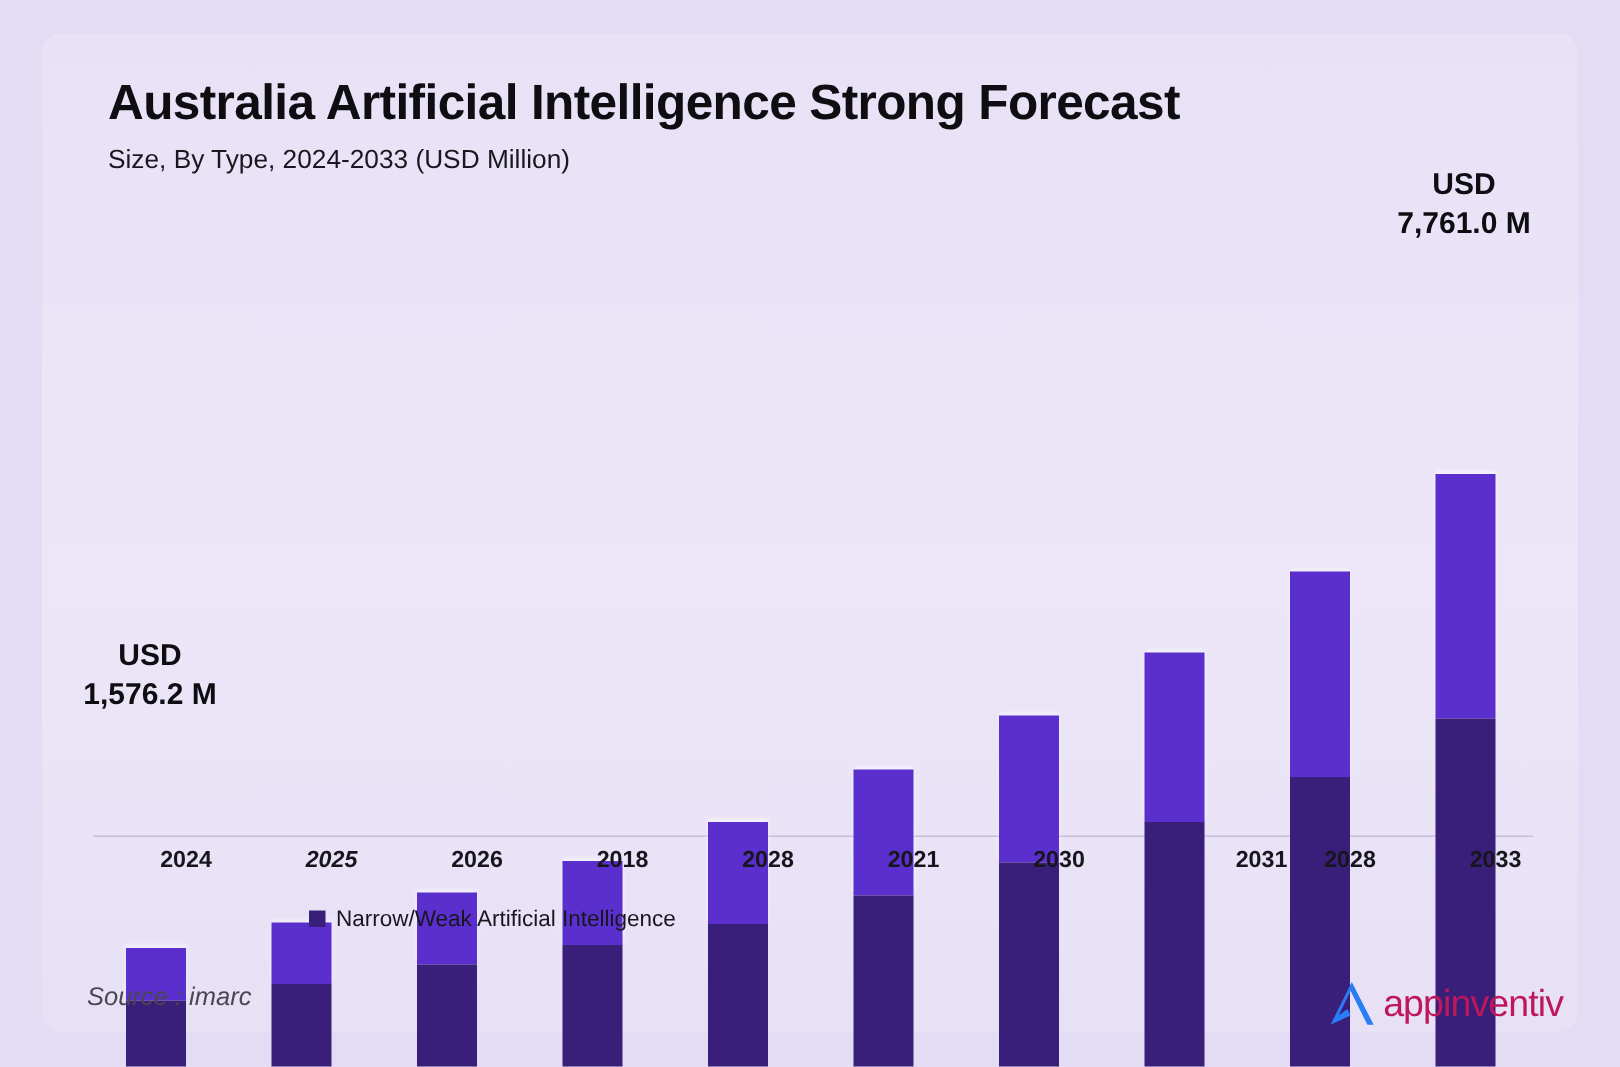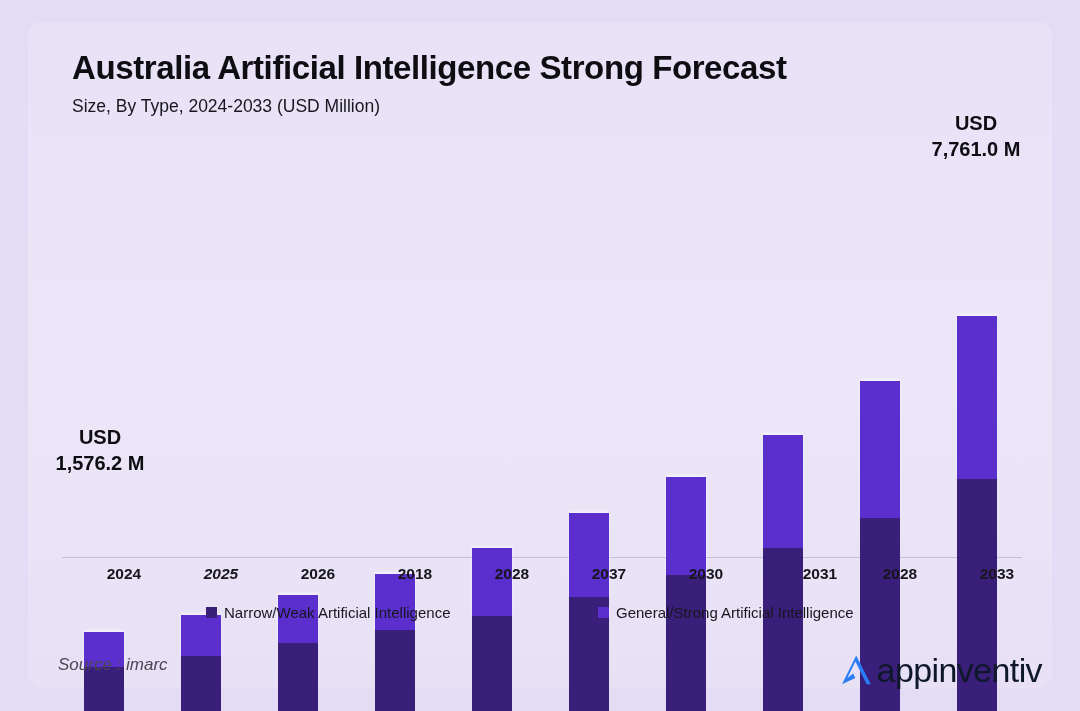--- a/index.html
+++ b/index.html
@@ -162,22 +162,22 @@
   #logo {
     position: absolute;
     right: 38px;
     top: 653px;
     display: flex;
     align-items: center;
     gap: 4px;
   }
   #logo-mark { display: block; }
   #logo-text {
-    font-size: 34px;
-    color: #0f172a;
+    font-size: 25px;
+    color: #be185d;
     letter-spacing: -0.6px;
     line-height: 1;
   }
 </style>
 </head>
 <body>
 
 <div id="page">
 
   <div id="panel"></div>
@@ -250,46 +250,42 @@
             <div class="seg seg-bottom" style="height: 232px; background: rgb(58, 31, 122);"></div>
           </div>
         </div>
       </div>
     <div id="x-labels">
         <div class="x-label" style="left: 104px;">2024</div>
         <div class="x-label" style="left: 201px; font-style: italic;">2025</div>
         <div class="x-label" style="left: 298px;">2026</div>
         <div class="x-label" style="left: 395px;">2018</div>
         <div class="x-label" style="left: 492px;">2028</div>
-        <div class="x-label" style="left: 589px;">2037</div>
+        <div class="x-label" style="left: 589px;">2021</div>
         <div class="x-label" style="left: 686px;">2030</div>
-        <div class="x-label" style="left: 800px;">2031</div>
+        <div class="x-label" style="left: 821px;">2031</div>
         <div class="x-label" style="left: 880px;">2028</div>
         <div class="x-label" style="left: 977px;">2033</div>
       </div>
   </div>
 
   <div id="callout-first" class="callout">
     <div>USD</div>
     <div>1,576.2 M</div>
   </div>
   <div id="callout-last" class="callout">
     <div>USD</div>
     <div>7,761.0 M</div>
   </div>
 
   <div id="legend">
     <div id="legend-narrow" class="legend-item">
       <span class="swatch swatch-narrow"></span>
       <span>Narrow/Weak Artificial Intelligence</span>
     </div>
-    <div id="legend-general" class="legend-item">
-      <span class="swatch swatch-general"></span>
-      <span>General/Strong Artificial Intelligence</span>
-    </div>
   </div>
 
   <div id="source">Source : imarc</div>
 
   <div id="logo">
     <svg id="logo-mark" width="34" height="32" viewBox="0 0 34 32" aria-hidden="true">
       <path d="M17.2 1.6 L31.8 30.2 L27.6 30.2 L16.4 7.6 L8.4 24.0 L14.2 19.6 L16.3 24.0 L3.0 30.2 Z" fill="#2a7df4"></path>
     </svg>
     <span id="logo-text">appinventiv</span>
   </div>

